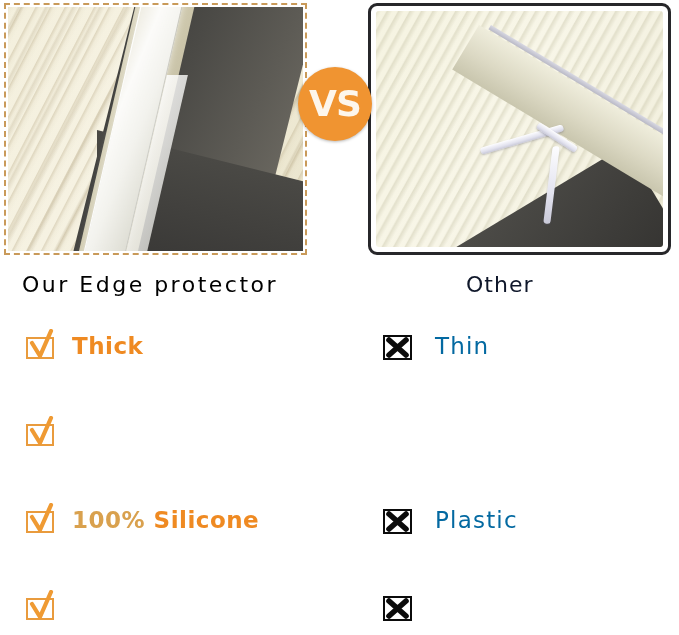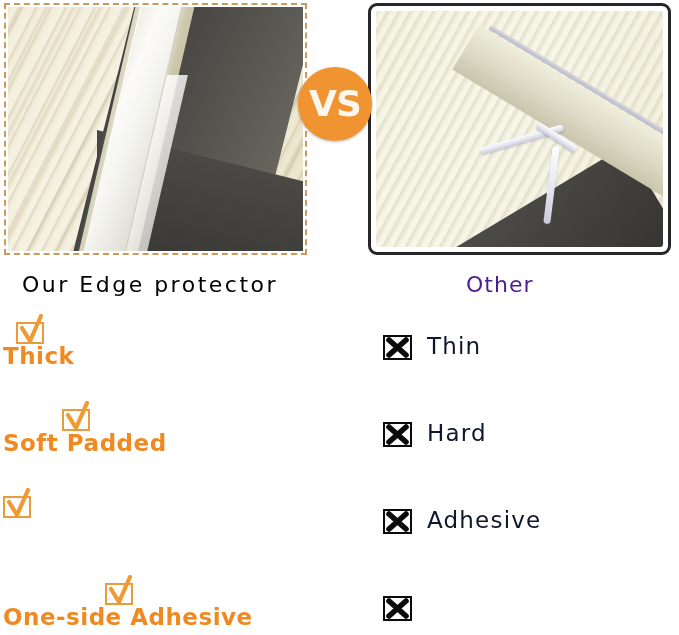--- a/index.html
+++ b/index.html
@@ -191,38 +191,38 @@
   
   .col-head {
     position: absolute;
     top: 272px;
     font-family: "DejaVu Sans", sans-serif;
     font-size: 22px;
     letter-spacing: 2.5px;
     white-space: nowrap;
   }
   .col-head.left  { left: 22px;  color: #000000; }
-  .col-head.right { left: 466px; color: #4c1d95; letter-spacing: 1px; }
+  .col-head.right { left: 466px; color: #0f172a; letter-spacing: 1px; }
 
   
   .rows { position: absolute; left: 0; top: 318px; width: 679px; }
   .row {
     position: relative;
     height: 87px;
   }
 
   .cell {
     position: absolute;
     top: 0;
     display: flex;
     align-items: center;
     height: 56px;
     white-space: nowrap;
   }
-  .cell.left  { left: 3px; flex-direction: column; }
+  .cell.left  { left: 26px; }
   .cell.right { left: 383px; }
 
   
   .icon-check {
     position: relative;
     width: 30px; height: 27px;
     flex: 0 0 auto;
     margin-right: 16px;
   }
   .icon-check .box {
@@ -258,21 +258,21 @@
     left: 0; top: 2px;
     width: 29px; height: 25px;
   }
 
   .label {
     font-family: "DejaVu Sans", sans-serif;
     font-size: 23px;
     line-height: 1;
   }
   .label.left  { color: #ef8a22; font-weight: bold; letter-spacing: .5px; }
-  .label.right { color: #0f172a; font-weight: normal; letter-spacing: 1.2px; }
+  .label.right { color: #0369a1; font-weight: normal; letter-spacing: 1.2px; margin-left: 8px; }
   .label .muted { color: #d9a14e; font-weight: bold; }
 </style>
 </head>
 <body>
 
 <div class="photos">
 
   <div class="photo-frame photo-left">
     <div class="photo-inner">
       <div class="scene-l-desk"></div>
@@ -328,62 +328,52 @@
   </div>
 
   <div class="row">
     <div class="cell left">
       <span class="icon-check">
         <span class="box"></span>
         <svg class="tick" viewBox="0 0 30 32">
           <path d="M4 14 L12 27 L23 2" fill="none" stroke="#ef9a33" stroke-width="4.2" stroke-linecap="round" stroke-linejoin="round"></path>
         </svg>
       </span>
-      <span class="label left">Soft Padded</span>
-    </div>
-    <div class="cell right">
-      <span class="icon-cross">
-        <span class="box"></span>
-        <svg class="xm" viewBox="0 0 29 25">
-          <path d="M6 5 L23 20 M23 5 L6 20" stroke="#0b0b0b" stroke-width="5.6" stroke-linecap="round"></path>
-        </svg>
-      </span>
-      <span class="label right">Hard</span>
     </div>
   </div>
 
   <div class="row">
     <div class="cell left">
       <span class="icon-check">
         <span class="box"></span>
         <svg class="tick" viewBox="0 0 30 32">
           <path d="M4 14 L12 27 L23 2" fill="none" stroke="#ef9a33" stroke-width="4.2" stroke-linecap="round" stroke-linejoin="round"></path>
         </svg>
       </span>
+      <span class="label left"><span class="muted">100% </span><span>Silicone</span></span>
     </div>
     <div class="cell right">
       <span class="icon-cross">
         <span class="box"></span>
         <svg class="xm" viewBox="0 0 29 25">
           <path d="M6 5 L23 20 M23 5 L6 20" stroke="#0b0b0b" stroke-width="5.6" stroke-linecap="round"></path>
         </svg>
       </span>
-      <span class="label right">Adhesive</span>
+      <span class="label right">Plastic</span>
     </div>
   </div>
 
   <div class="row">
     <div class="cell left">
       <span class="icon-check">
         <span class="box"></span>
         <svg class="tick" viewBox="0 0 30 32">
           <path d="M4 14 L12 27 L23 2" fill="none" stroke="#ef9a33" stroke-width="4.2" stroke-linecap="round" stroke-linejoin="round"></path>
         </svg>
       </span>
-      <span class="label left">One-side Adhesive</span>
     </div>
     <div class="cell right">
       <span class="icon-cross">
         <span class="box"></span>
         <svg class="xm" viewBox="0 0 29 25">
           <path d="M6 5 L23 20 M23 5 L6 20" stroke="#0b0b0b" stroke-width="5.6" stroke-linecap="round"></path>
         </svg>
       </span>
     </div>
   </div>

